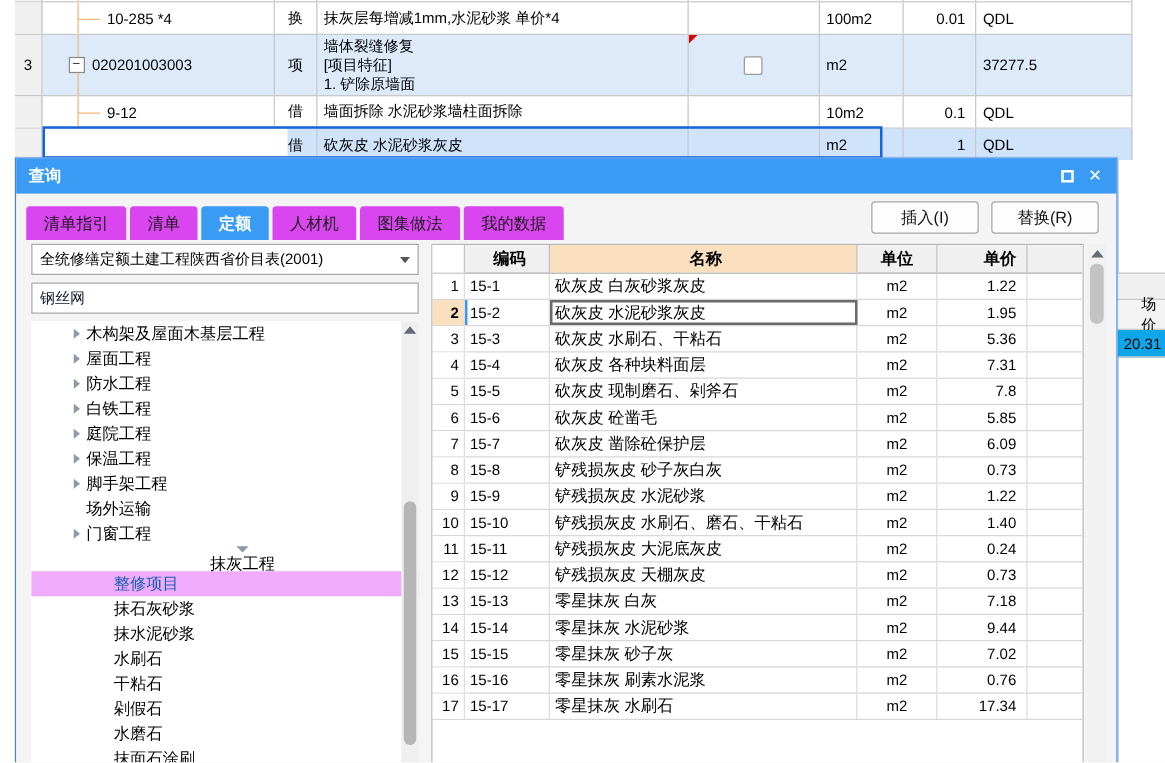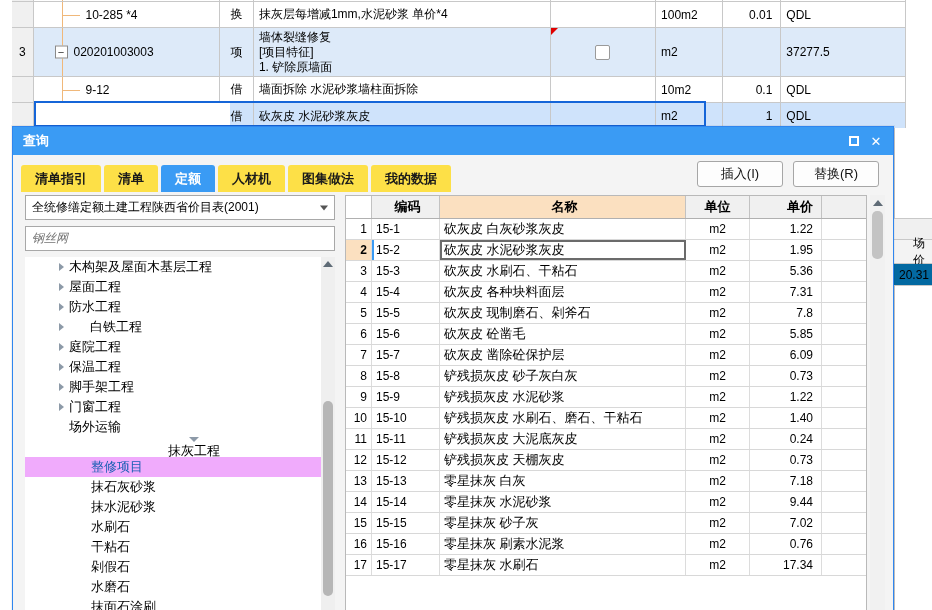--- a/index.html
+++ b/index.html
@@ -40,51 +40,51 @@
   .red-tri { position:absolute; left:0; top:0; width:0;height:0; border-top:7px solid #e00000; border-right:7px solid transparent; }
   .chkbox { width:15px; height:15px; border:1px solid #9a9a9a; background:#fff; border-radius:2px; }
   .name-multi { display:block; line-height:1.25; white-space:pre-line; }
   .active-row-frame { position:absolute; left:22px; top:101px; width:672px; height:26px; border:2px solid #1565d8; pointer-events:none; }
   .active-cell-white { position:absolute; left:24px; top:103px; width:194px; height:22px; background:#ffffff; }
 
   
   .bg-right-panel { position:absolute; left:894px; top:128px; width:38px; height:482px; background:#ffffff; border-left:1px solid #c8c8c8;}
   .bg-right-hdrA { position:absolute; left:894px; top:218px; width:38px; height:22px; background:#f0f0f0; border-top:1px solid #c8c8c8; border-bottom:1px solid #c8c8c8;}
   .bg-right-hdrB { position:absolute; left:894px; top:240px; width:38px; height:24px; background:#f3f3f3; border-bottom:1px solid #c8c8c8; display:flex; align-items:center; padding-left:19px; font-size:12px;}
-  .bg-right-val  { position:absolute; left:894px; top:264px; width:38px; height:22px; background:#0369a1; border-bottom:1px solid #c8c8c8; display:flex; align-items:center; justify-content:flex-end; padding-right:3px; font-size:12px;}
+  .bg-right-val  { position:absolute; left:894px; top:264px; width:38px; height:22px; background:#0ea5e9; border-bottom:1px solid #c8c8c8; display:flex; align-items:center; justify-content:flex-end; padding-right:3px; font-size:12px;}
   .bg-right-scroll{ position:absolute; left:884px; top:128px; width:10px; height:482px; background:#f4f4f4; border-left:1px solid #dcdcdc;}
 
   
   .dialog { position:absolute; left:12px; top:126px; width:882px; height:492px;
             background:#f4f4f4; border:1px solid #2f86ef; box-shadow:0 0 0 1px rgba(0,0,0,0.05); }
   .dlg-title { height:28px; background:#3a9bf4; display:flex; align-items:center; padding:0 6px 0 10px; }
   .dlg-title .t { color:#ffffff; font-size:13px; font-weight:bold; flex:1; }
   .dlg-btn { width:22px; height:20px; display:flex; align-items:center; justify-content:center;
              color:#fff; font-size:13px; font-weight:bold; cursor:default; }
   .sq { width:10px;height:10px;border:2px solid #fff; }
 
   .dlg-body { position:relative; height:464px; background:#f4f4f4; }
 
   .tabbar { position:absolute; left:8px; top:8px; height:29px; display:flex; align-items:flex-end; }
-  .tab { height:27px; padding:0 14px; background:#fde047; color:#1a1a1a; font-size:13px;
-         display:flex; align-items:center; border-radius:3px 3px 0 0; margin-right:3px;font-weight:bold; }
+  .tab { height:27px; padding:0 14px; background:#d946ef; color:#1a1a1a; font-size:13px;
+         display:flex; align-items:center; border-radius:3px 3px 0 0; margin-right:3px; }
   .tab.active { background:#3a9bf4; color:#fff; font-weight:bold; }
 
   .act-btns { position:absolute; right:14px; top:6px; display:flex; gap:10px; }
   .act-btn { width:86px; height:26px; background:#fdfdfd; border:1px solid #a6a6a6; border-radius:3px;
              display:flex; align-items:center; justify-content:center; font-size:13px; color:#111; }
 
   
   .lpanel { position:absolute; left:12px; top:40px; width:310px; bottom:0; }
   .combo { position:relative; height:25px; background:#fff; border:1px solid #a8a8a8; display:flex; align-items:center;
            padding:0 20px 0 6px; font-size:12px; white-space:nowrap; overflow:hidden;}
   .combo .arr { position:absolute; right:6px; top:50%; transform:translateY(-50%); width:0;height:0;
                 border-left:4px solid transparent; border-right:4px solid transparent; border-top:5px solid #555; }
   .searchbox { margin-top:6px; height:25px; background:#fff; border:1px solid #a8a8a8; display:flex; align-items:center;
-               padding:0 6px; font-size:12px; color:#737373;font-style:italic; }
+               padding:0 6px; font-size:12px; color:#0f172a; }
   .tree { position:absolute; left:0; right:0; top:62px; bottom:0; background:#fff; border:0; overflow:hidden; }
   .tnode { height:20px; display:flex; align-items:center; font-size:13px; white-space:nowrap; }
   .tnode .caret { width:16px; display:flex; align-items:center; justify-content:center; }
   .car-right { width:0;height:0;border-top:4px solid transparent;border-bottom:4px solid transparent;border-left:5px solid #8d9aa8; }
   .car-down { width:0;height:0;border-left:5px solid transparent;border-right:5px solid transparent;border-top:5px solid #8d9aa8; }
   .tnode.sel { background:#f0abfc; color:#1a5fb4; }
   .tscroll { position:absolute; right:0; top:62px; bottom:0; width:14px; background:#efefef; }
   .tscroll .up { height:14px; display:flex; align-items:center; justify-content:center; }
   .tri-up { width:0;height:0;border-left:5px solid transparent;border-right:5px solid transparent;border-bottom:6px solid #5f6b76; }
   .tthumb { position:absolute; left:2px; right:2px; top:144px; height:195px; background:#b6b6b6; border-radius:5px; }
@@ -261,21 +261,21 @@
                 <span class="car-right"></span>
               </span>
               <span>屋面工程</span>
             </div>
             <div class="tnode" style="padding-left: 28px;">
               <span class="caret">
                 <span class="car-right"></span>
               </span>
               <span>防水工程</span>
             </div>
-            <div class="tnode" style="padding-left: 28px; gap: 21px;">
+            <div class="tnode" style="padding-left: 28px;">
               <span class="caret">
                 <span class="car-right"></span>
               </span>
               <span>白铁工程</span>
             </div>
             <div class="tnode" style="padding-left: 28px;">
               <span class="caret">
                 <span class="car-right"></span>
               </span>
               <span>庭院工程</span>
@@ -286,28 +286,28 @@
               </span>
               <span>保温工程</span>
             </div>
             <div class="tnode" style="padding-left: 28px;">
               <span class="caret">
                 <span class="car-right"></span>
               </span>
               <span>脚手架工程</span>
             </div>
             <div class="tnode" style="padding-left: 28px;">
+              <span class="caret"></span>
+              <span>场外运输</span>
+            </div>
+            <div class="tnode" style="padding-left: 28px;">
               <span class="caret">
                 <span class="car-right"></span>
               </span>
               <span>门窗工程</span>
-            </div>
-            <div class="tnode" style="padding-left: 28px;">
-              <span class="caret"></span>
-              <span>场外运输</span>
             </div>
             <div class="tnode" style="padding-left: 28px; flex-direction: column;">
               <span class="caret">
                 <span class="car-down"></span>
               </span>
               <span>抹灰工程</span>
             </div>
             <div class="tnode sel" style="padding-left: 50px;">
               <span class="caret"></span>
               <span>整修项目</span>

